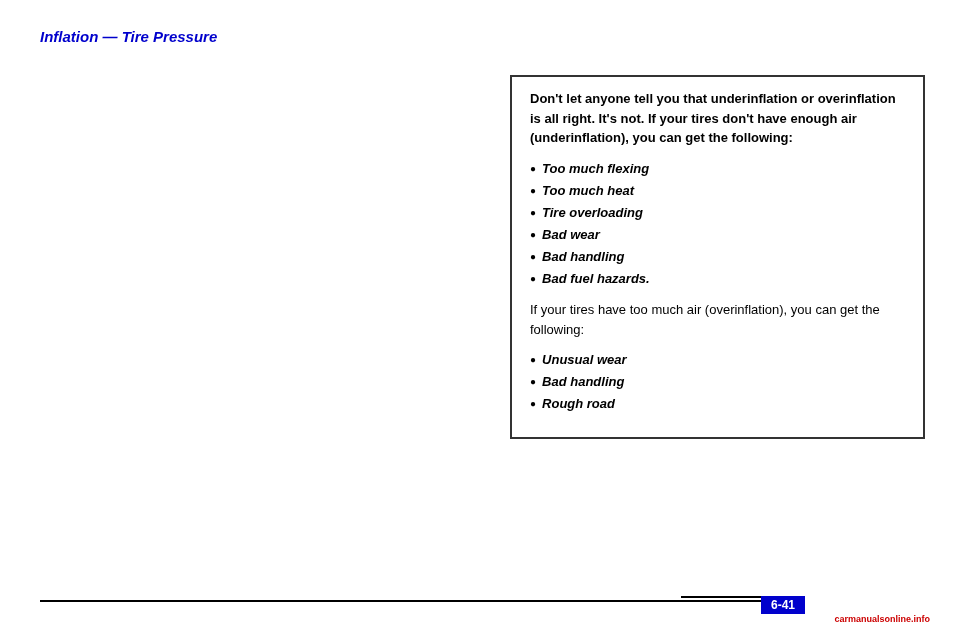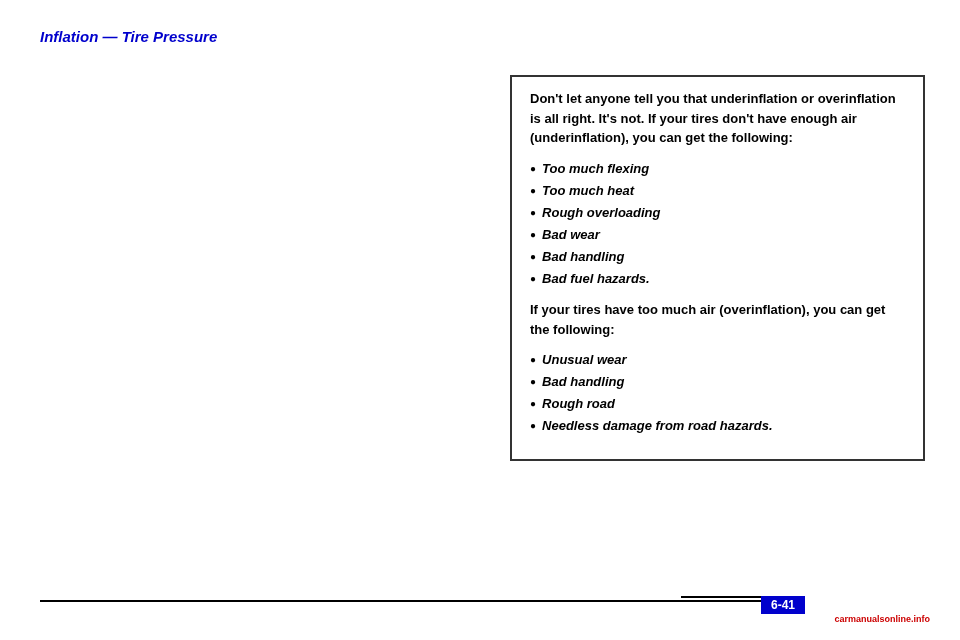--- a/index.html
+++ b/index.html
@@ -71,21 +71,21 @@
     .bullet-list li::before {
       content: "●";
       font-size: 10px;
       margin-top: 2px;
       flex-shrink: 0;
       color: #000;
     }
 
     .overinflation-text {
       font-size: 13px;
-      font-weight: bold;
+      font-weight: normal;
       line-height: 1.5;
       margin-bottom: 10px;
       color: #000;
     }
 
     .bottom-bar {
       position: absolute;
       bottom: 30px;
       left: 40px;
       right: 160px;
@@ -105,21 +105,21 @@
     <p class="info-box-intro">Don't let anyone tell you that underinflation or overinflation is all right. It's not. If your tires don't have enough air (underinflation), you can get the following:</p>
 
     <ul class="bullet-list">
       <li>
         <span>Too much flexing</span>
       </li>
       <li>
         <span>Too much heat</span>
       </li>
       <li>
-        <span>Rough overloading</span>
+        <span>Tire overloading</span>
       </li>
       <li>
         <span>Bad wear</span>
       </li>
       <li>
         <span>Bad handling</span>
       </li>
       <li>
         <span>Bad fuel hazards.</span>
       </li>
@@ -130,23 +130,20 @@
     <ul class="bullet-list">
       <li>
         <span>Unusual wear</span>
       </li>
       <li>
         <span>Bad handling</span>
       </li>
       <li>
         <span>Rough road</span>
       </li>
-      <li>
-        <span>Needless damage from road hazards.</span>
-      </li>
     </ul>
 
   </div>
 
   <div class="bottom-bar"></div>
 
   <div style="position:absolute; bottom:18px; right:155px; display:flex; align-items:flex-start;">
     <div style="width:80px; height:2px; background:#000;"></div>
     <div style="background:#0000cc; color:#fff; font-size:12px; font-weight:bold; padding:2px 10px; margin-left:0;">6-41</div>
   </div>

